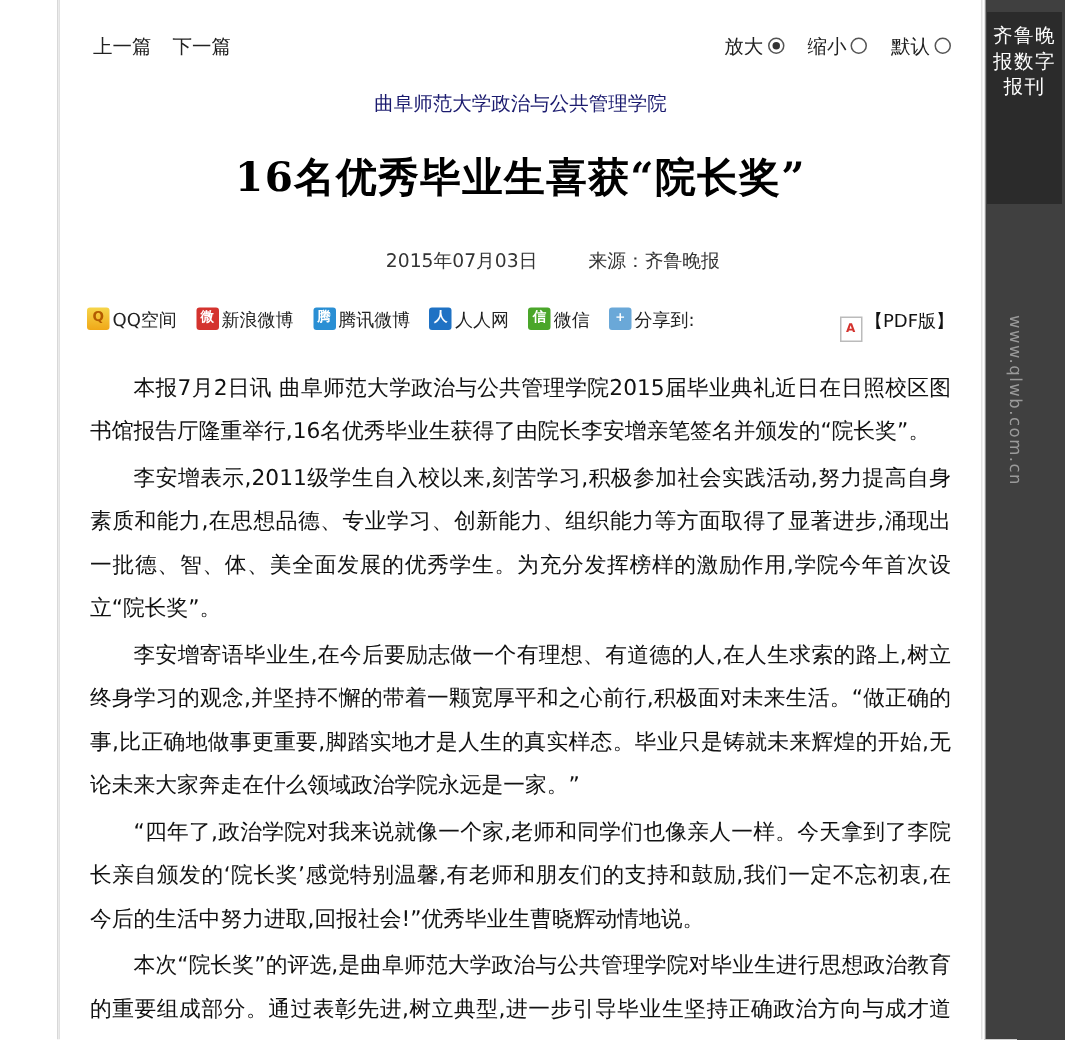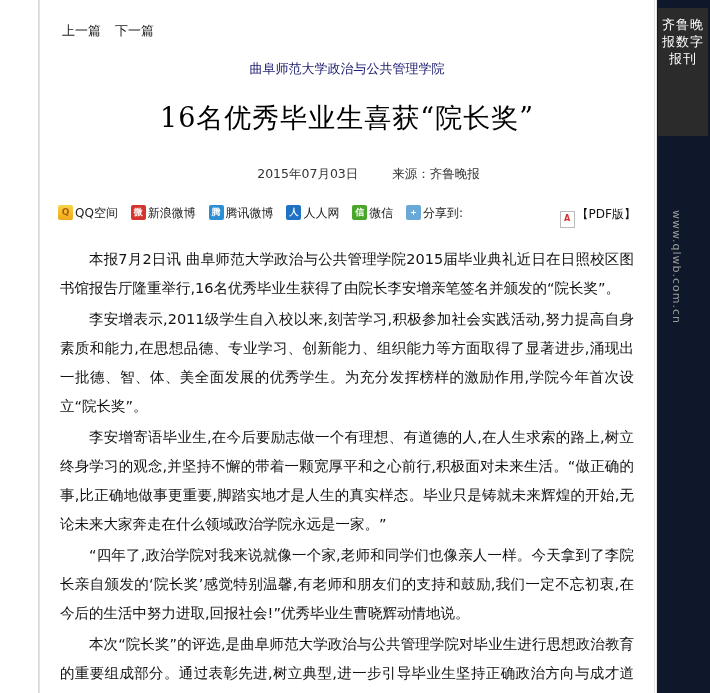--- a/index.html
+++ b/index.html
@@ -95,21 +95,21 @@
   .source-line {
     text-align: center;
     font-size: 13px;
     color: #1a1a6e;
     margin-top: 18px;
     font-family: Liberation Serif, serif;
   }
   h1.headline {
     text-align: center;
     font-size: 27px;
-    font-weight: normal;
+    font-weight: bold;
     color: #000;
     margin: 22px 0 0 0;
     letter-spacing: 1px;
     font-family: "DejaVu Serif", serif;
   }
   .meta {
     text-align: center;
     font-size: 12.5px;
     color: #333;
     margin-top: 30px;
@@ -186,21 +186,21 @@
     margin: 0 0 2px 0;
     text-indent: 2em;
   }
   
   .rail {
     position: absolute;
     left: 656px;
     top: 0;
     width: 54px;
     height: 693px;
-    background: #0f172a;
+    background: #404040;
   }
   .rail-top {
     position: absolute;
     left: 2px; top: 8px;
     width: 50px;
     height: 128px;
     background: #2b2b2b;
     color: #fff;
     font-size: 13px;
     line-height: 17px;
@@ -232,20 +232,25 @@
 
 <div class="page">
 
   <div class="gutter-left"></div>
 
   <div class="article">
 
     <div class="topbar">
       <div class="prevnext">
         <a>上一篇</a><a>下一篇</a>
+      </div>
+      <div class="fontctl">
+        <span class="item"><span>放大</span><span class="radio on"></span></span>
+        <span class="item"><span>缩小</span><span class="radio"></span></span>
+        <span class="item"><span>默认</span><span class="radio"></span></span>
       </div>
     </div>
 
     <div class="source-line">曲阜师范大学政治与公共管理学院</div>
     <h1 class="headline">16名优秀毕业生喜获“院长奖”</h1>
     <div class="meta">
       <span>2015年07月03日</span><span class="sep"></span><span>来源：齐鲁晚报</span>
     </div>
 
     <div class="sharebar">

